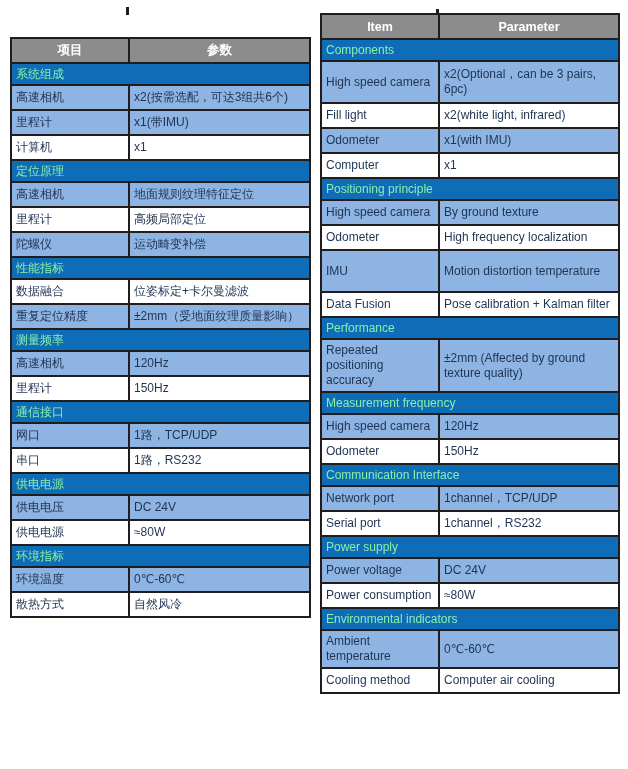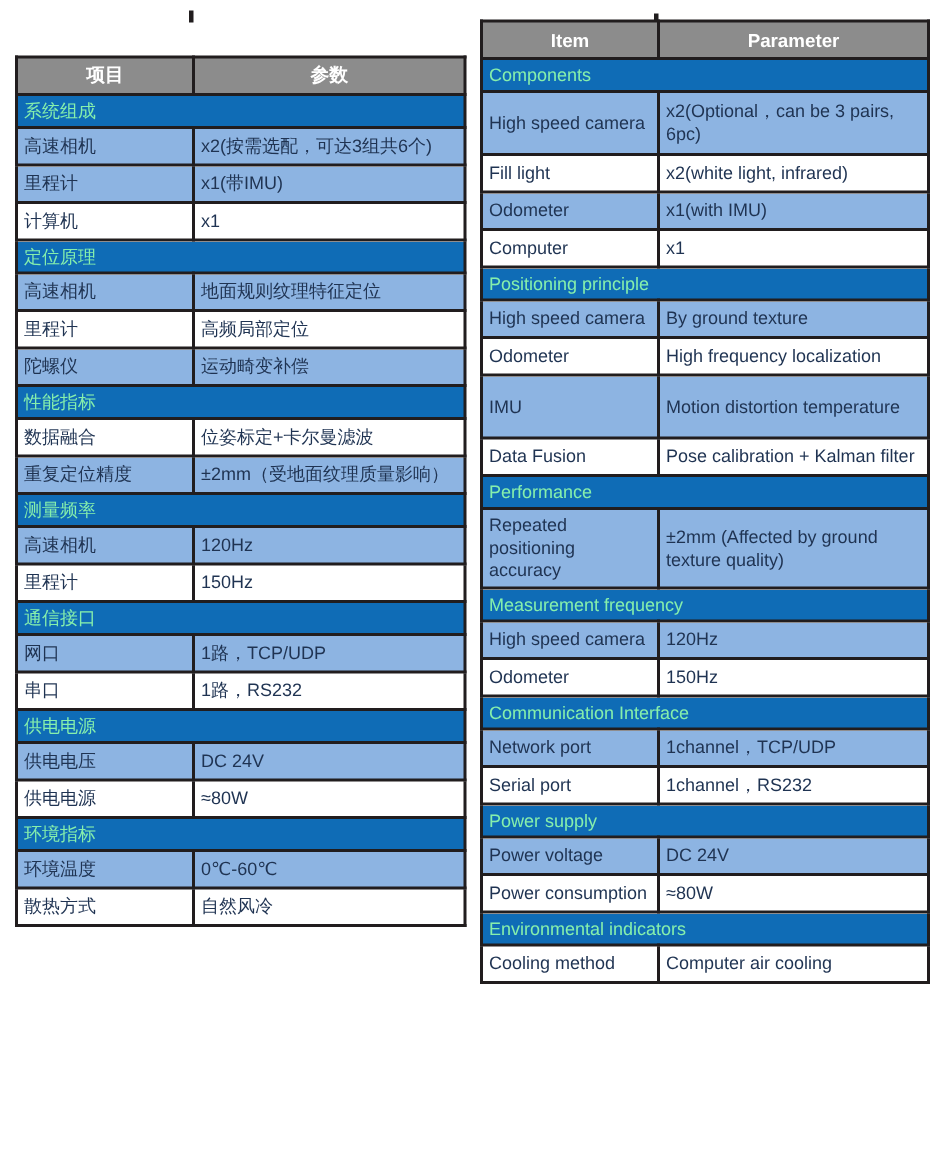--- a/index.html
+++ b/index.html
@@ -245,18 +245,22 @@
         <td class="item">Power voltage</td>
         <td class="param">DC 24V</td>
       </tr>
       <tr class="">
         <td class="item">Power consumption</td>
         <td class="param">≈80W</td>
       </tr>
       <tr>
         <td colspan="2" class="section">Environmental indicators</td>
       </tr>
+      <tr class="shade semi-tall">
+        <td class="item">Ambient temperature</td>
+        <td class="param">0℃-60℃</td>
+      </tr>
       <tr class="">
         <td class="item">Cooling method</td>
         <td class="param">Computer air cooling</td>
       </tr>
     </tbody>
   </table>
 
 </body></html>

